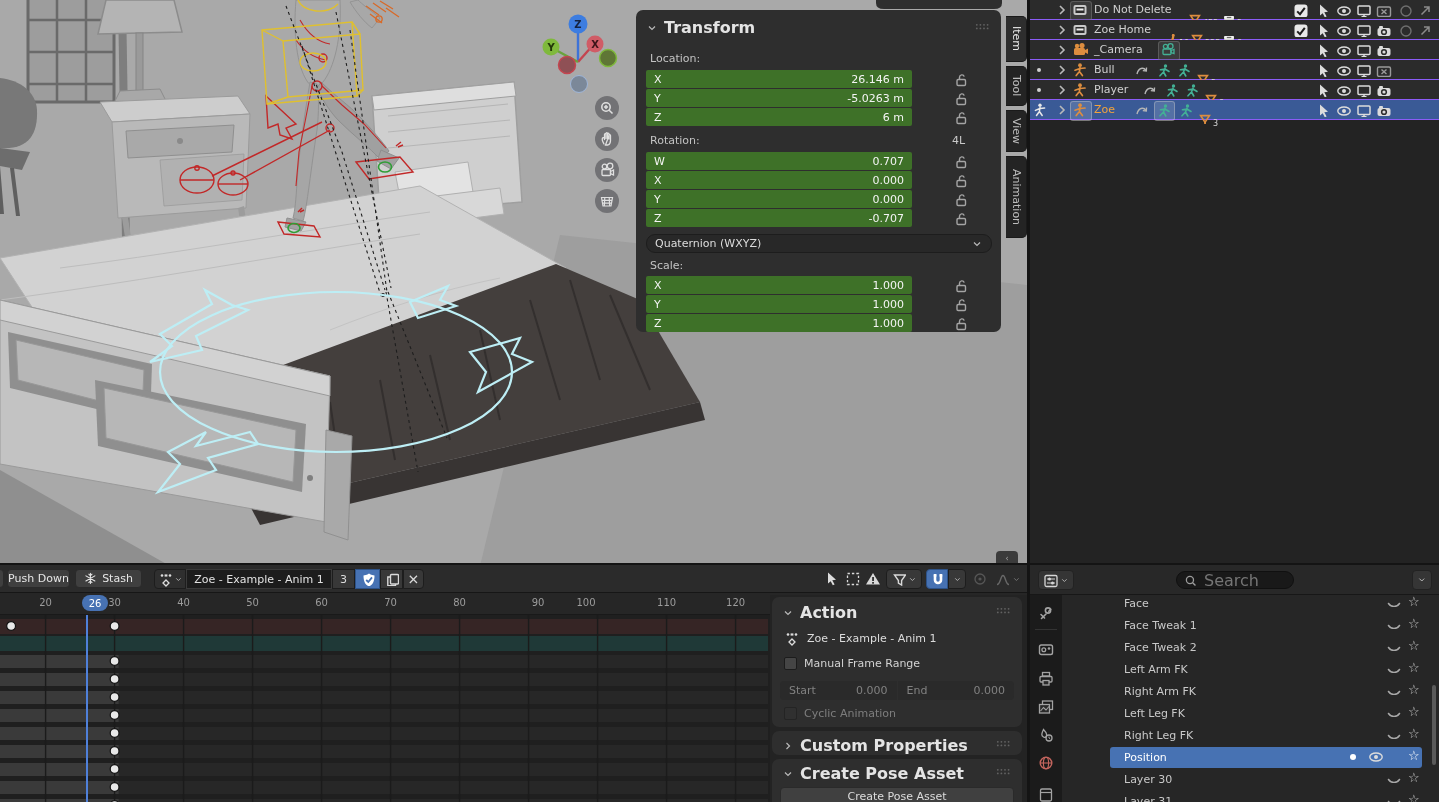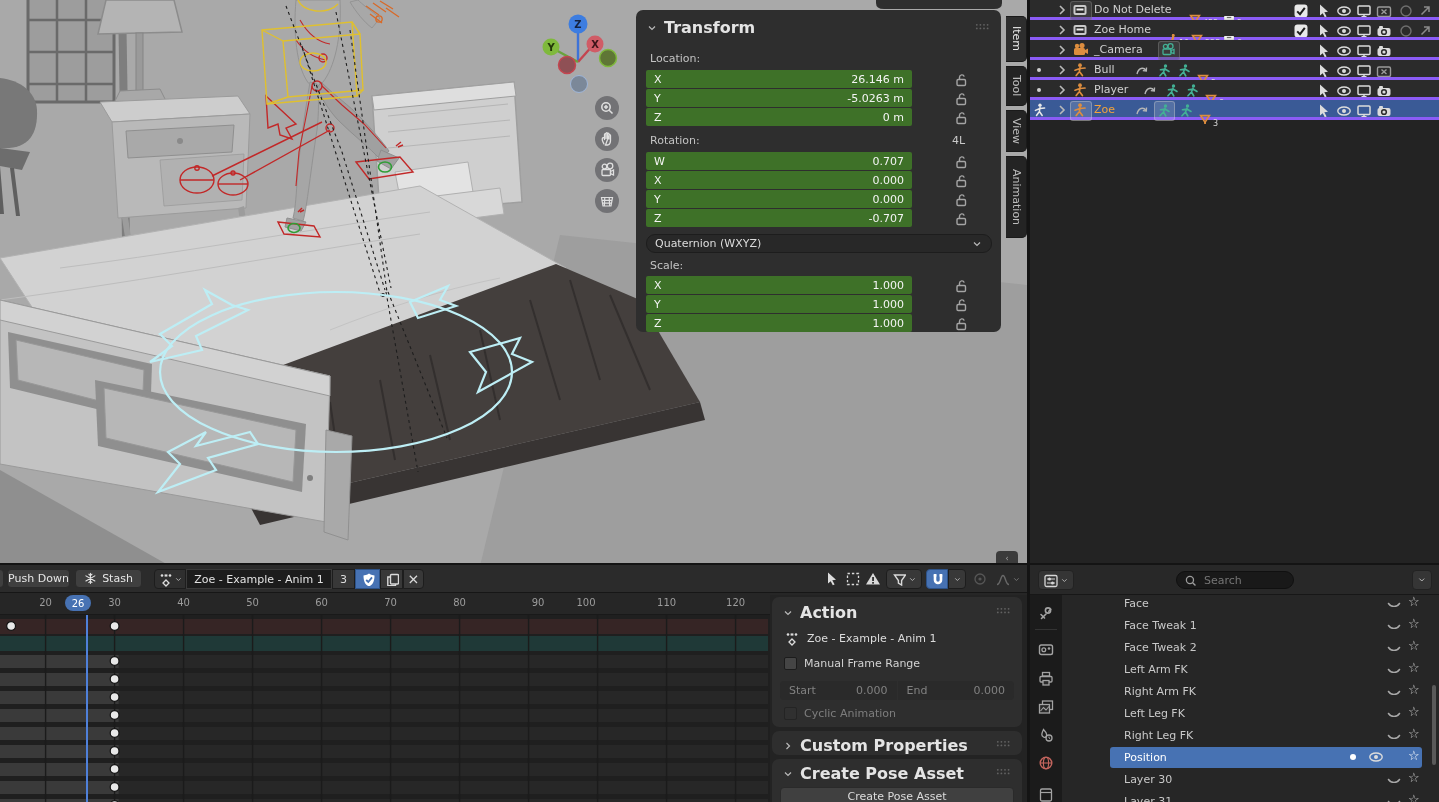--- a/index.html
+++ b/index.html
@@ -12,21 +12,21 @@
   .grip{position:absolute;right:10px;opacity:.55;}
   .field{position:absolute;left:10px;width:266px;height:18px;background:#3e7128;border-radius:2px;
          color:#f4f4f4;display:flex;justify-content:space-between;align-items:center;padding:0 8px;box-sizing:border-box;}
   .lockbtn{position:absolute;left:314px;width:20px;height:18px;display:flex;align-items:center;justify-content:center;}
   .seclabel{position:absolute;left:14px;color:#c3c3c3;}
   .vtab{position:absolute;left:0;width:21px;background:#242424;border-radius:0 5px 5px 0;
         display:flex;align-items:center;justify-content:center;border:1px solid #1a1a1a;border-left:none;box-sizing:border-box;}
   .vtab span{writing-mode:vertical-rl;color:#bdbdbd;font-size:11px;}
   .vtab.active{background:#2e2e2e;}
   .vtab.active span{color:#e8e8e8;}
-  .orow{position:absolute;left:0;width:409px;height:20px;background:#2b2b2b;border-bottom:3px solid #8b5cf6;box-sizing:border-box;}
+  .orow{position:absolute;left:0;width:409px;height:20px;background:#2b2b2b;border-bottom:1px solid #8b5cf6;box-sizing:border-box;}
   .orow.sel{background:#3a5a96;}
   .olabel{position:absolute;left:64px;top:3px;color:#cfcfcf;}
   .cnt{position:absolute;top:1px;display:flex;align-items:center;margin-top:12px;}
   .cnt .n{font-size:8px;color:#d8d8d8;position:relative;top:3px;margin-left:1px;}
   .tgl{position:absolute;top:3px;width:16px;height:14px;}
   .btn{position:absolute;background:#3f3f3f;border-radius:4px;display:flex;align-items:center;justify-content:center;
        gap:5px;color:#e6e6e6;border:1px solid #2a2a2a;box-sizing:border-box;}
   .seg{position:absolute;top:4px;height:20px;display:flex;align-items:center;justify-content:center;box-sizing:border-box;}
   .ruler-tick{position:absolute;top:4px;transform:translateX(-50%);color:#9c9c9c;font-size:10px;}
   .framebadge{position:absolute;top:2px;width:26px;height:16px;transform:translateX(-50%);background:#4772b3;
@@ -435,21 +435,21 @@
     <div class="field" style="top:60px;">
         <span>X</span>
         <span>26.146 m</span>
       </div>
     <div class="field" style="top:79px;">
         <span>Y</span>
         <span>-5.0263 m</span>
       </div>
     <div class="field" style="top:98px;">
         <span>Z</span>
-        <span>0 m</span>
+        <span>6 m</span>
       </div>
     <div class="lockbtn" style="top:60px;">
         <svg width="15" height="15">
           <use href="#i-lock"></use>
         </svg>
       </div>
     <div class="lockbtn" style="top:79px;">
         <svg width="15" height="15">
           <use href="#i-lock"></use>
         </svg>
@@ -885,21 +885,21 @@
         <span class="ruler-tick" style="left: 114.6px;">30</span>
         <span class="ruler-tick" style="left: 183.6px;">40</span>
         <span class="ruler-tick" style="left: 252.6px;">50</span>
         <span class="ruler-tick" style="left: 321.6px;">60</span>
         <span class="ruler-tick" style="left: 390.6px;">70</span>
         <span class="ruler-tick" style="left: 459.6px;">80</span>
         <span class="ruler-tick" style="left: 538px;">90</span>
         <span class="ruler-tick" style="left: 586px;">100</span>
         <span class="ruler-tick" style="left: 666.6px;">110</span>
         <span class="ruler-tick" style="left: 735.6px;">120</span>
-        <div class="framebadge" style="left: 78px; text-align: center;">26</div>
+        <div class="framebadge" style="left: 95px; text-align: center;">26</div>
       </div>
 
     <div class="abs" style="left:0;top:50px;width:1030px;height:187px;" id="tl-canvas">
         <svg width="1030" height="187">
           <rect width="1030" height="187" fill="#1f1f1f"></rect>
           <rect x="0" y="4" width="768" height="15" fill="#362525"></rect>
           <rect x="0" y="21" width="768" height="15" fill="#1f3937"></rect>
           <rect x="0" y="40" width="768" height="13" fill="#272727"></rect>
           <rect x="0" y="40" width="118.6" height="13" fill="#3a3a3a"></rect>
           <rect x="0" y="58" width="768" height="13" fill="#272727"></rect>
@@ -1015,21 +1015,21 @@
             <use href="#i-props"></use>
           </svg>
         <svg width="9" height="9">
             <use href="#i-chevd" transform="scale(.55)"></use>
           </svg>
       </div>
       <div class="abs" style="left:146px;top:6px;width:118px;height:18px;background:#191919;border:1px solid #101010;border-radius:9px;display:flex;align-items:center;padding:0 7px;gap:5px;box-sizing:border-box;">
         <svg width="13" height="13">
             <use href="#i-mag" transform="scale(.85)"></use>
           </svg>
-        <input style="background: transparent; border: none; color: rgb(187, 187, 187); width: 80px; font-size: 11px; font-family: inherit;" placeholder="Search">
+        <input style="background: transparent; border: none; color: rgb(187, 187, 187); width: 80px; font-size: 16px; font-family: inherit;" placeholder="Search">
       </div>
       <div class="seg" style="left:382px;top:5px;width:20px;background:#353535;border:1px solid #222;border-radius:4px;">
           <svg width="10" height="10">
             <use href="#i-chevd" transform="scale(.6)"></use>
           </svg>
         </div>
     </div>
 
     <div class="abs" style="left:0;top:30px;width:32px;height:207px;background:#1b1b1b;">
       <svg class="abs" style="left:8px;top:10px;" width="16" height="16">

